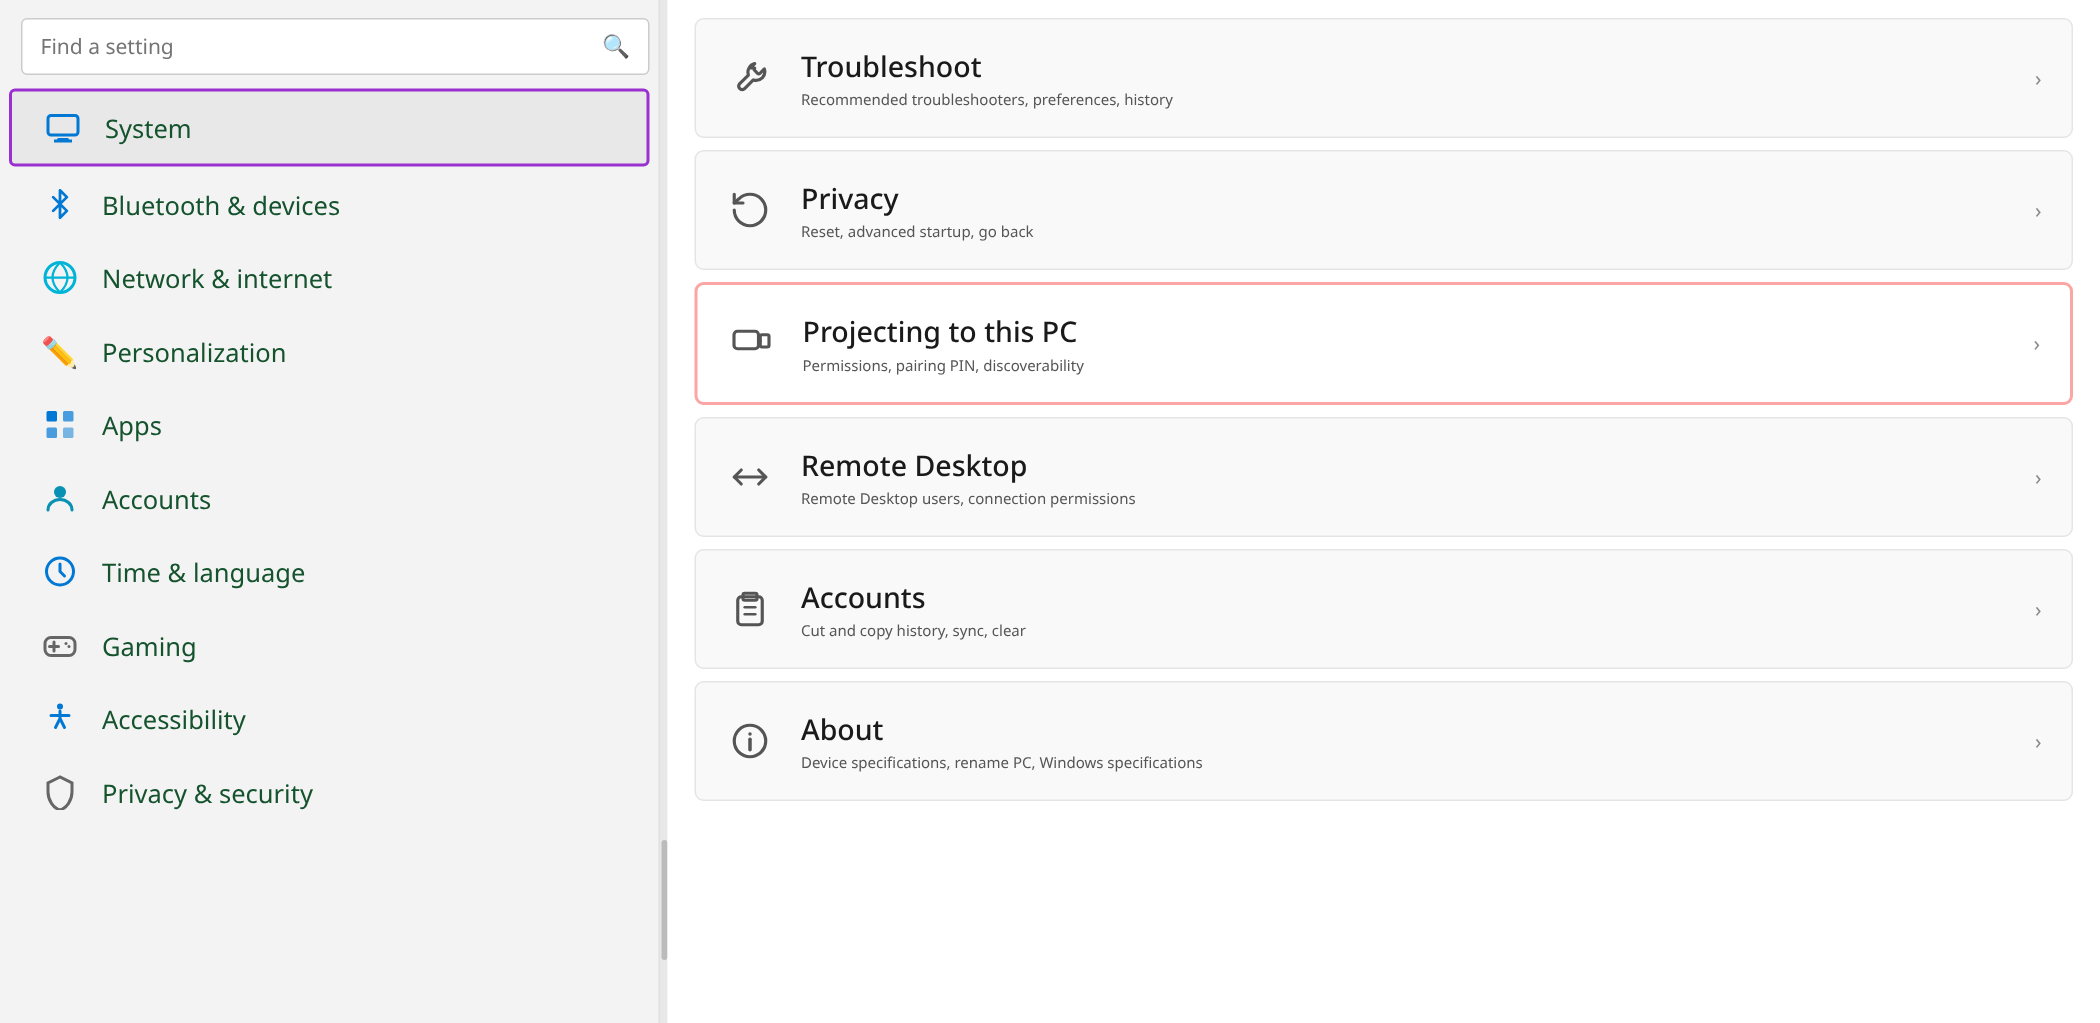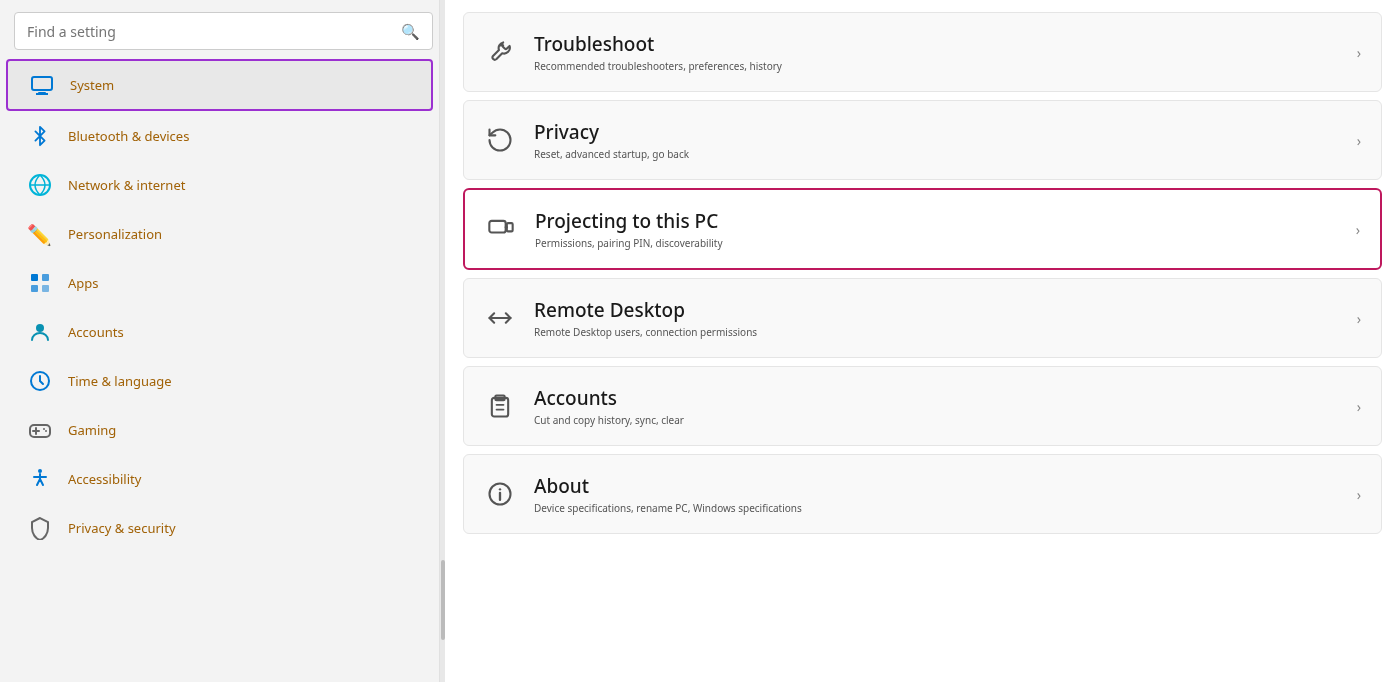--- a/index.html
+++ b/index.html
@@ -63,22 +63,22 @@
       cursor: pointer;
       border-radius: 4px;
       margin: 1px 6px;
     }
     .nav-item.active {
       background: #e8e8e8;
       border: 2px solid #9b30d0;
     }
 
     .nav-item-label {
-      font-size: 13px;
-      color: #a16207;
+      font-size: 17px;
+      color: #14532d;
       font-weight: 400;
     }
 
     .nav-icon {
       width: 28px;
       height: 28px;
       display: flex;
       align-items: center;
       justify-content: center;
       flex-shrink: 0;
@@ -106,21 +106,21 @@
       align-items: center;
       padding: 18px 20px;
       background: #f9f9f9;
       border-radius: 6px;
       border: 1px solid #e5e5e5;
       cursor: pointer;
       gap: 18px;
       min-height: 72px;
     }
     .setting-card.selected {
-      border: 2px solid #be185d;
+      border: 2px solid #fca5a5;
       background: #fff;
       justify-content: center;
     }
 
     .setting-card-icon {
       width: 32px;
       height: 32px;
       display: flex;
       align-items: center;
       justify-content: center;

